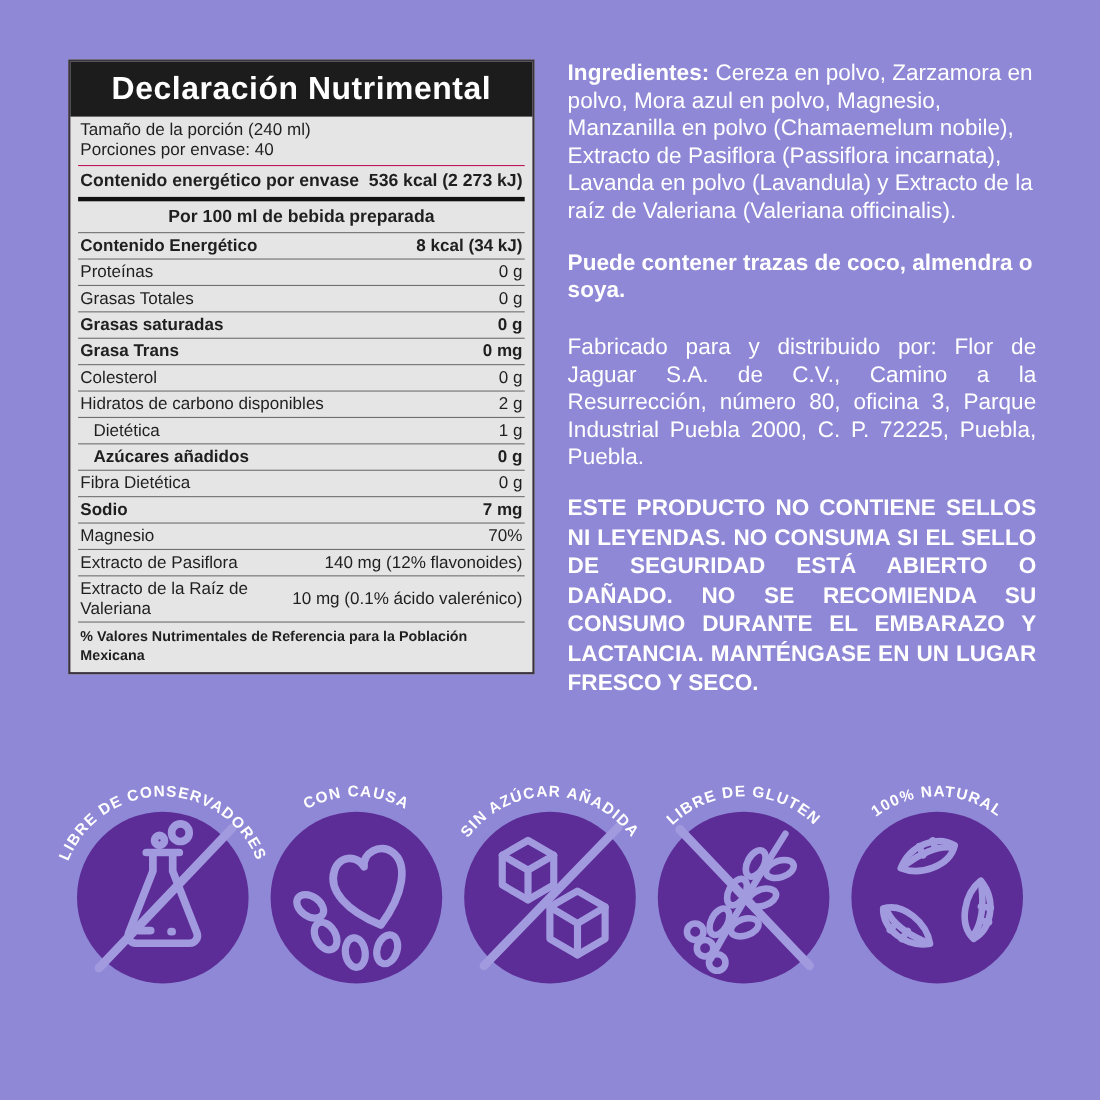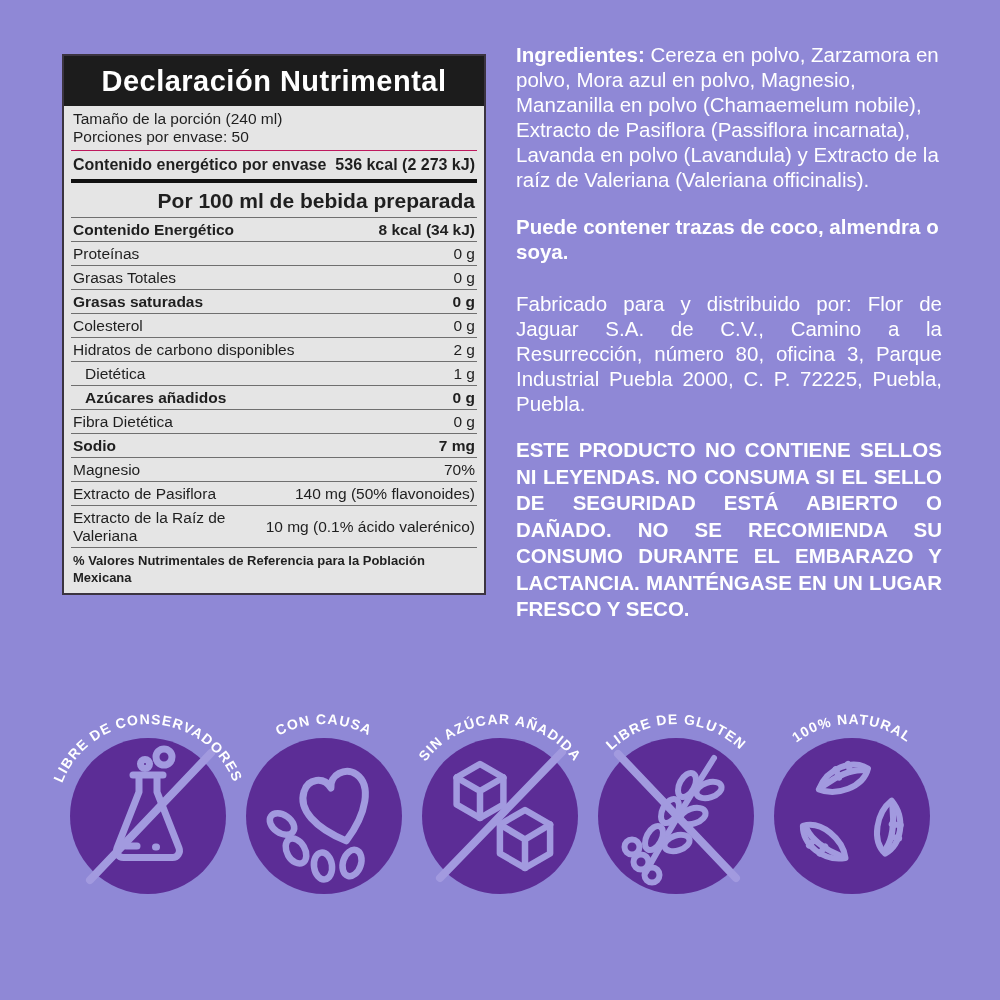--- a/index.html
+++ b/index.html
@@ -29,31 +29,31 @@
     display:flex;justify-content:space-between;align-items:flex-end;
     font-size:15.5px;line-height:18px;padding:2.5px 2px;
     border-bottom:1px solid #6f6f6f;
   }
   .row .val{text-align:right;white-space:nowrap;}
   .row.bold, .bold{font-weight:bold;}
   .row.indent{padding-left:14px;}
   .row.thick{border-bottom:4px solid #111;}
   .row.energy{font-size:16px;padding:5px 2px;}
   .right-head{
-    text-align:right;font-weight:bold;font-size:21px;
+    text-align:center;font-weight:bold;font-size:16px;
     padding:6px 2px 4px 2px;border-bottom:1px solid #6f6f6f;
   }
   .right-head.thick{border-bottom:4px solid #111;}
   .row.two-line{align-items:center;}
   .row.two-line .lbl{width:160px;flex:0 0 auto;}
   .row.two-line .val{flex:1;}
   .footnote{font-size:13px;font-weight:bold;line-height:16.5px;padding:5px 2px 7px 2px;}
   
   .info-col{
-    position:absolute;left:516px;top:42px;width:426px;
+    position:absolute;left:516px;top:54px;width:426px;
     color:#ffffff;font-size:20.5px;line-height:25px;
   }
   .info-col p{margin:0;}
   .p-ingredients{margin-bottom:22px !important;}
   .p-allergen{font-weight:bold;margin-bottom:27px !important;}
   .p-distributor{text-align:justify;margin-bottom:21px !important;}
   .p-warning{font-weight:bold;text-align:justify;line-height:26.5px;}
   
   .badges{
     position:absolute;left:0;top:700px;width:1000px;
@@ -70,21 +70,21 @@
 </style>
 </head>
 <body>
 
 <section class="nutrition-panel">
   <div class="np-header">Declaración Nutrimental</div>
   <div class="np-body">
 
     <div class="serving">
       <div>Tamaño de la porción (240 ml)</div>
-      <div>Porciones por envase: 50</div>
+      <div>Porciones por envase: 40</div>
     </div>
 
     <div class="row energy bold thick">
       <span class="lbl">Contenido energético por envase</span>
       <span class="val">536 kcal (2 273 kJ)</span>
     </div>
 
     <div class="right-head">Por 100 ml de bebida preparada</div>
 
     <div class="row bold">
@@ -96,20 +96,24 @@
       <span class="val">0 g</span>
     </div>
     <div class="row">
       <span class="lbl">Grasas Totales</span>
       <span class="val">0 g</span>
     </div>
     <div class="row bold">
       <span class="lbl">Grasas saturadas</span>
       <span class="val">0 g</span>
     </div>
+    <div class="row bold">
+      <span class="lbl">Grasa Trans</span>
+      <span class="val">0 mg</span>
+    </div>
     <div class="row">
       <span class="lbl">Colesterol</span>
       <span class="val">0 g</span>
     </div>
     <div class="row">
       <span class="lbl">Hidratos de carbono disponibles</span>
       <span class="val">2 g</span>
     </div>
     <div class="row indent">
       <span class="lbl">Dietética</span>
@@ -128,21 +132,21 @@
       <span class="val">7 mg</span>
     </div>
 
 
     <div class="row">
       <span class="lbl">Magnesio</span>
       <span class="val">70%</span>
     </div>
     <div class="row">
       <span class="lbl">Extracto de Pasiflora</span>
-      <span class="val">140 mg (50% flavonoides)</span>
+      <span class="val">140 mg (12% flavonoides)</span>
     </div>
     <div class="row two-line">
       <span class="lbl">Extracto de la Raíz de Valeriana</span>
       <span class="val">10 mg (0.1% ácido valerénico)</span>
     </div>
 
     <div class="footnote">% Valores Nutrimentales de Referencia para la Población Mexicana</div>
   </div>
 </section>
 

